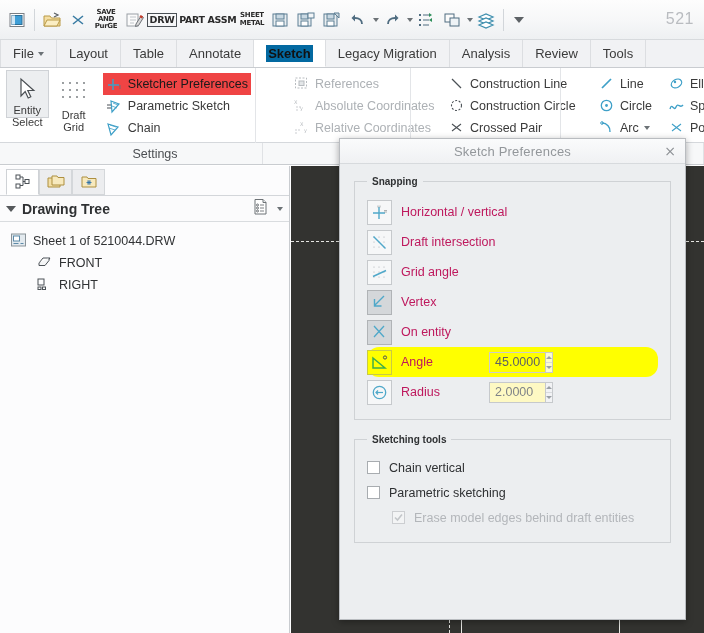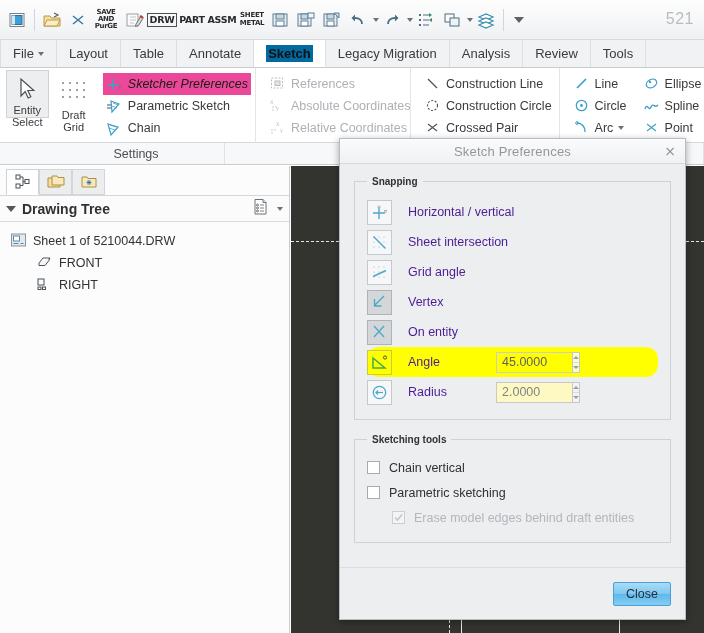--- a/index.html
+++ b/index.html
@@ -55,35 +55,35 @@
   .tab.active { background:#ffffff; border-bottom:1px solid #fff; }
   .tab .hl { background:#0369a1; font-weight:bold; padding:1px 2px; color:#111; }
 
   
   .ribbon {
     position:absolute; left:0; top:68px; width:704px; height:75px;
     background:#ffffff; border-bottom:1px solid #d5d8dc;
     display:flex;
   }
   .rgroup { display:flex; height:75px; position:relative; }
-  .rgroup + .rgroup { border-left:1px solid #e3e5e8; }
+  .rgroup + .rgroup { border-left:1px solid #e3e5e8;padding-left:24px; }
 
   .bigbtn {
     width:52px; display:flex; flex-direction:column; align-items:center;
     justify-content:flex-start; padding-top:5px; font-size:11px; color:#3a3a3a;
     line-height:12px; text-align:center;
   }
   .bigbtn.sel { background:#eceef0; border:1px solid #cfd2d6; }
   .bigicon { height:34px; display:flex; align-items:center; justify-content:center; }
 
   .stack { display:flex; flex-direction:column; justify-content:center; padding:2px 4px; }
   .srow { display:flex; align-items:center; height:22px; padding:0 3px; white-space:nowrap; font-size:12.5px; }
   .srow .lbl { margin-left:5px; }
   .srow.dim .lbl { color:#adb1b5; }
-  .srow.hlrow { background:#ec4899;font-style:italic; }
+  .srow.hlrow { background:#ef4444; }
   .srow.hlrow .lbl { color:#1a1a1a; }
   .ic { width:17px; height:17px; flex:0 0 17px; display:flex; align-items:center; justify-content:center; }
   .ribbonfooter {
     position:absolute; left:0; top:143px; width:704px; height:22px;
     background:#f7f8f9; border-bottom:1px solid #c9ccd0; display:flex;
   }
   .rfcell { display:flex; align-items:center; justify-content:center; font-size:12.5px; color:#4b4e52; border-right:1px solid #e0e2e5; }
 
   
   .leftpanel {
@@ -142,25 +142,25 @@
     background:transparent;
   }
   legend { font-size:10px; font-weight:bold; color:#2f3133; padding:0 5px; }
 
   .snaprow { display:flex; align-items:center; height:30px; }
   .snaprow .sbox {
     width:25px; height:25px; border:1px solid #c6c9cc; background:#f6f7f8;
     display:flex; align-items:center; justify-content:center; flex:0 0 25px;
   }
   .snaprow .sbox.pressed { background:#d4d7da; border:1px solid #b0b3b6; }
-  .snaprow .slbl { margin-left:16px; font-size:12.5px; color:#4c1d95; width:80px; }
+  .snaprow .slbl { margin-left:9px; font-size:12.5px; color:#be185d; width:80px; }
   .snaprow.hl { background:#ffff00; border-radius:12px; }
   .snaprow.hl .sbox { background:#ffff00; border:1px solid #c9ca44; }
 
-  .spin { display:flex; align-items:stretch; width:84px; height:21px; margin-left:8px; }
+  .spin { display:flex; align-items:stretch; width:64px; height:21px; margin-left:8px; }
   .spin input {
     flex:1 1 auto; border:1px solid #c6c9cc; border-right:none; background:#fef9c3;
     font-family:"Liberation Sans",sans-serif; font-size:12.5px; color:#7f8388;
     padding:0 5px; outline:none; min-width:0;
   }
   .snaprow.hl .spin input { background:#ffff00; border-color:#ccc; color:#5f6165; }
   .spin .btns { width:15px; border:1px solid #c6c9cc; background:#f2f3f5; display:flex; flex-direction:column; }
   .snaprow.hl .spin .btns { background:#fbfbd0; }
   .spin .btns div { flex:1; display:flex; align-items:center; justify-content:center; }
   .spin .btns div:first-child { border-bottom:1px solid #d8dadd; }
@@ -539,21 +539,21 @@
                 <path d="M3 4l9 7M12 4l-9 7" stroke="#3fa0c8" stroke-width="1.1"></path>
               </svg>
           </span>
           <span class="lbl">Point</span>
         </div>
       </div>
     </div>
   </div>
 
   <div class="ribbonfooter">
-    <div class="rfcell" style="width:225px;padding-left:48px;">Settings</div>
+    <div class="rfcell" style="width:263px;padding-left:48px;">Settings</div>
     <div class="rfcell" style="flex:1 1 auto;">Contro</div>
   </div>
 
   <div class="leftpanel">
     <div class="lp-tabs">
       <div class="lp-tab active">
         <svg width="18" height="18" viewBox="0 0 18 18">
             <rect x="2" y="2" width="4" height="4" fill="none" stroke="#4b5156"></rect>
             <rect x="2" y="11" width="4" height="4" fill="none" stroke="#4b5156"></rect>
             <rect x="11" y="6.5" width="4" height="4" fill="none" stroke="#4b5156"></rect>
@@ -667,21 +667,21 @@
                   <circle cx="4" cy="9" r="0.6"></circle>
                   <circle cx="9" cy="9" r="0.6"></circle>
                   <circle cx="14" cy="9" r="0.6"></circle>
                   <circle cx="4" cy="14" r="0.6"></circle>
                   <circle cx="9" cy="14" r="0.6"></circle>
                   <circle cx="14" cy="14" r="0.6"></circle>
                 </g>
                 <path d="M3.5 3.5l12 12" stroke="#4fa8c9" stroke-width="1.4"></path>
               </svg>
           </span>
-          <span class="slbl" style="width:auto;">Sheet intersection</span>
+          <span class="slbl" style="width:auto;">Draft intersection</span>
         </div>
 
         <div class="snaprow">
           <span class="sbox">
             <svg width="19" height="19" viewBox="0 0 19 19">
                 <g fill="#a9aeb2">
                   <circle cx="4" cy="4" r="0.6"></circle>
                   <circle cx="9" cy="4" r="0.6"></circle>
                   <circle cx="14" cy="4" r="0.6"></circle>
                   <circle cx="4" cy="9" r="0.6"></circle>
@@ -776,18 +776,15 @@
           <span class="ck dis">
             <svg width="11" height="11" viewBox="0 0 11 11">
                 <path d="M2 5.5l2.5 2.5L9 2.5" fill="none" stroke="#c3c6c9" stroke-width="1.6"></path>
               </svg>
           </span>
           <span class="cklbl">Erase model edges behind draft entities</span>
         </div>
       </fieldset>
     </div>
 
-    <div class="dlg-footer">
-      <div class="btn-close">Close</div>
-    </div>
   </div>
 
 </div>
 
 </body></html>

